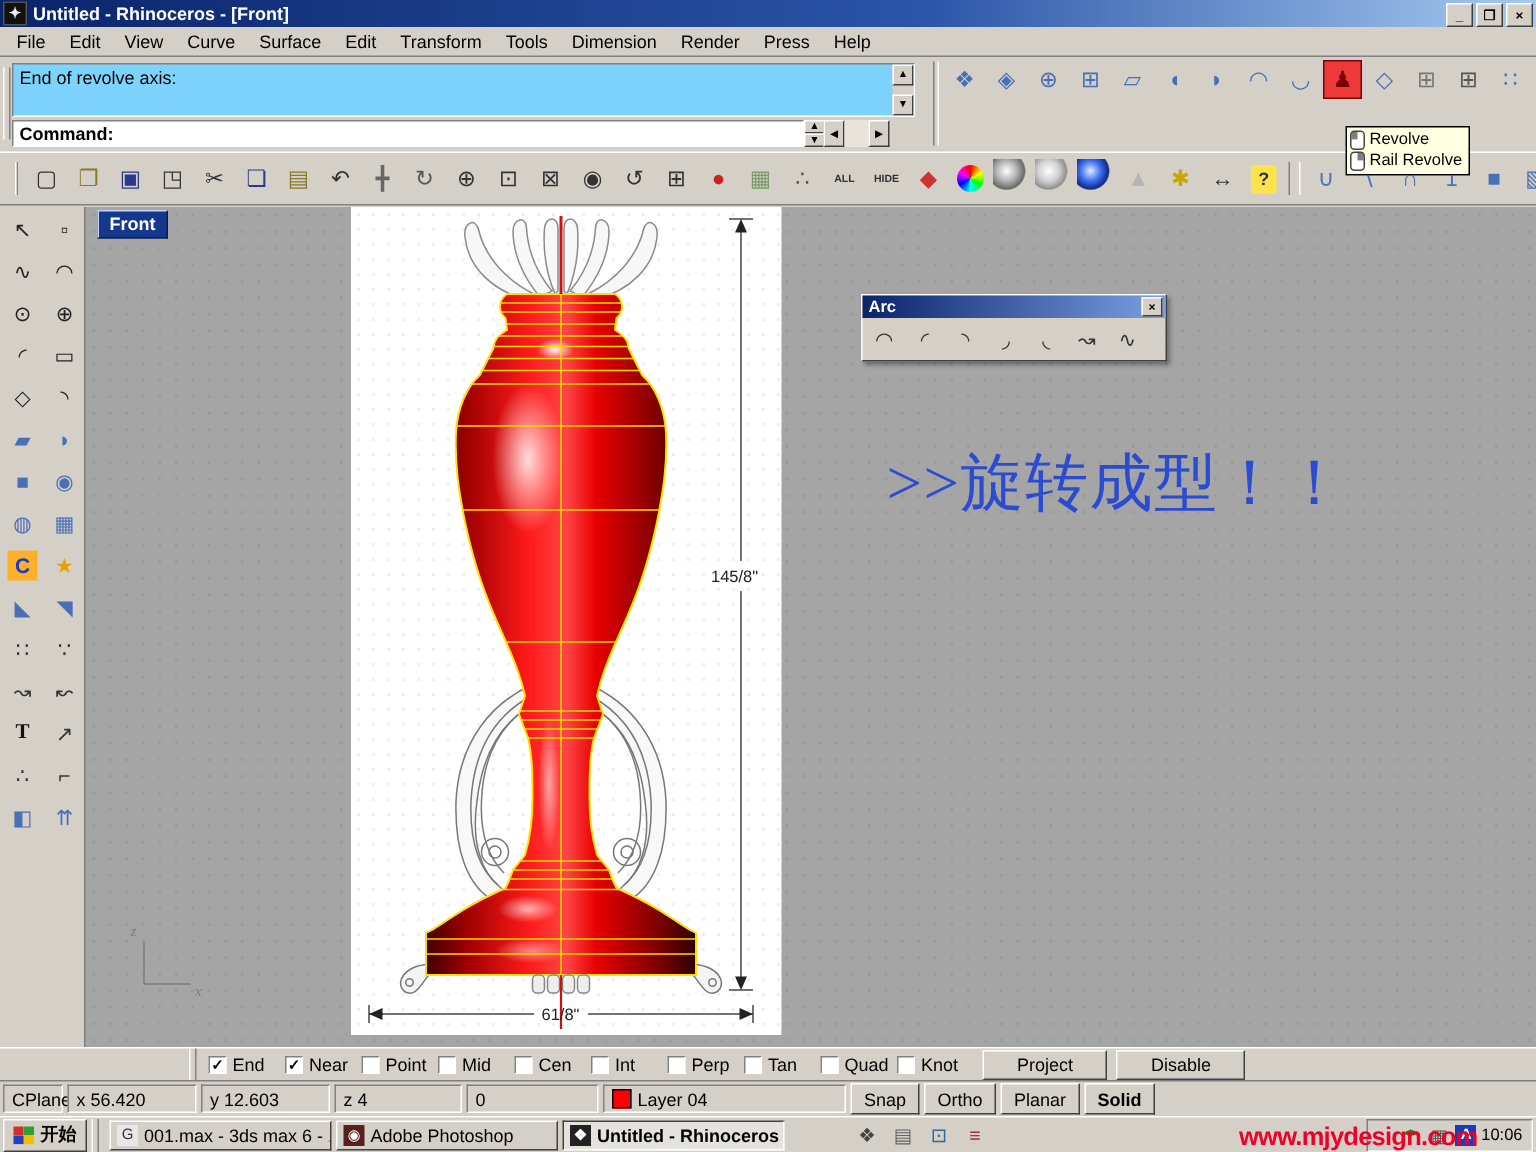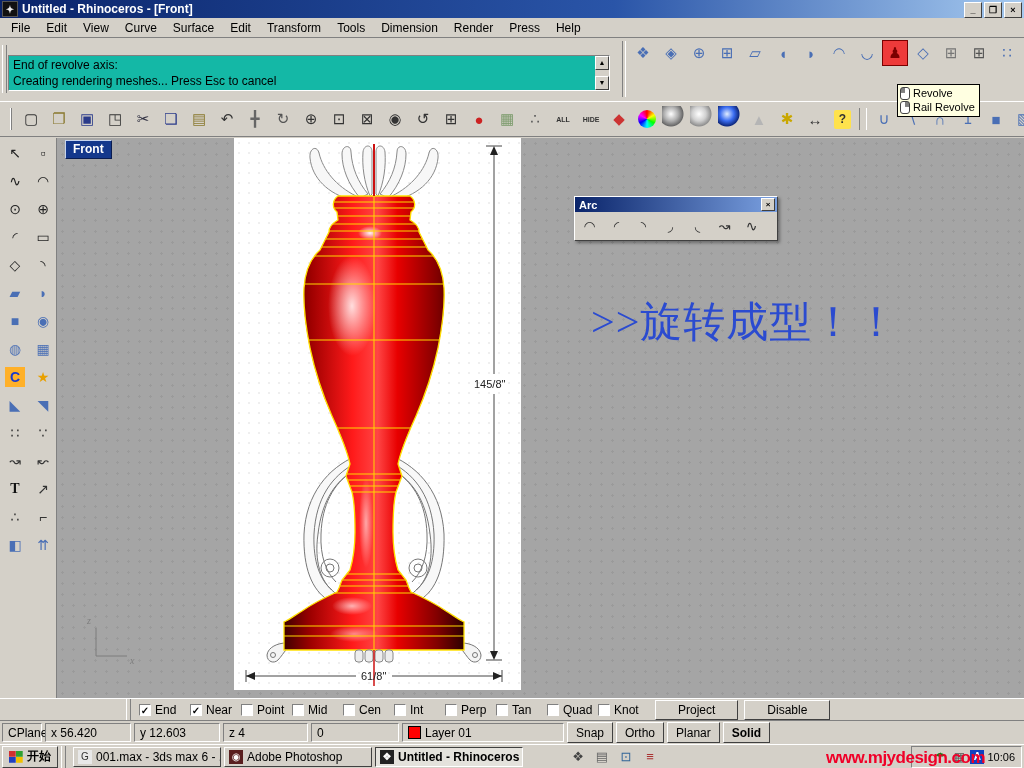--- a/index.html
+++ b/index.html
@@ -15,21 +15,21 @@
   .winbtn{width:16px;height:14px;background:#d4d0c8;color:#000;border:1px solid;
     border-color:#fff #404040 #404040 #fff;font-size:9px;font-weight:bold;display:flex;
     align-items:center;justify-content:center;line-height:1;}
   
   .menubar{position:absolute;left:0;top:18px;width:1024px;height:20px;background:#d4d0c8;
     display:flex;align-items:center;gap:2px;padding-left:4px;box-sizing:border-box;
     border-bottom:1px solid #808080;}
   .menu-item{padding:2px 7px;color:#000;}
   
   .cmdzone{position:absolute;left:0;top:39px;width:1024px;height:61px;background:#d4d0c8;}
-  .cmdhistory{position:absolute;left:8px;top:16px;width:602px;height:36px;background:#14b8a6;
+  .cmdhistory{position:absolute;left:8px;top:3px;width:602px;height:36px;background:#7dd3fc;
     border:1px solid;border-color:#808080 #fff #fff #808080;box-sizing:border-box;
     font-size:12px;color:#000;padding:1px 16px 1px 4px;line-height:16px;overflow:hidden;}
   .vscroll{position:absolute;right:0;top:0;width:14px;height:100%;display:flex;flex-direction:column;
     justify-content:space-between;background:#d4d0c8;}
   .sbtn{width:14px;height:14px;background:#d4d0c8;border:1px solid;border-color:#fff #404040 #404040 #fff;
     font-size:7px;display:flex;align-items:center;justify-content:center;box-sizing:border-box;color:#000;}
   .cmdline{position:absolute;left:8px;top:41px;width:602px;height:18px;display:flex;align-items:stretch;}
   .cmdprompt{flex:0 0 528px;background:#fff;border:1px solid;border-color:#808080 #fff #fff #808080;
     font-weight:bold;padding:1px 4px;box-sizing:border-box;}
   .spin{display:flex;flex-direction:column;width:13px;}
@@ -162,25 +162,34 @@
       <span class="menu-item">Dimension</span>
       <span class="menu-item">Render</span>
       <span class="menu-item">Press</span>
       <span class="menu-item">Help</span>
     </div>
 
   <div class="cmdzone">
     <div class="grip" style="position:absolute;left:2px;top:6px;height:48px;"></div>
     <div class="cmdhistory">
       <div>End of revolve axis:</div>
-      <div>Creating rendering meshes... Press Esc to cancel</div>
       <div class="vscroll">
         <span class="sbtn">▲</span>
         <span class="sbtn">▼</span>
       </div>
+    </div>
+    <div class="cmdline">
+      <span class="cmdprompt">Command:</span>
+      <span class="spin">
+        <span class="sbtn">▲</span>
+        <span class="sbtn">▼</span>
+      </span>
+      <span class="sbtn hb" style="height:18px;">◀</span>
+      <span class="htrack"></span>
+      <span class="sbtn hb" style="height:18px;">▶</span>
     </div>
     <div class="vsep"></div>
     <div class="srfbar">
         <span class="ticon" style="color: rgb(74, 111, 181);">❖</span>
         <span class="ticon" style="color: rgb(74, 111, 181);">◈</span>
         <span class="ticon" style="color: rgb(74, 111, 181);">⊕</span>
         <span class="ticon" style="color: rgb(74, 111, 181);">⊞</span>
         <span class="ticon" style="color: rgb(74, 111, 181);">▱</span>
         <span class="ticon" style="color: rgb(74, 111, 181);">◖</span>
         <span class="ticon" style="color: rgb(74, 111, 181);">◗</span>
@@ -497,21 +506,21 @@
   </div>
 
   <div class="statusbar">
     <span class="sfield" style="width:40px;">CPlane</span>
     <span class="sfield" style="width:86px;">x 56.420</span>
     <span class="sfield" style="width:86px;">y 12.603</span>
     <span class="sfield" style="width:85px;">z 4</span>
     <span class="sfield" style="width:88px;">0</span>
     <span class="sfield" style="width:162px;">
       <span class="chip"></span>
-      <span>Layer 01</span>
+      <span>Layer 04</span>
     </span>
     <span class="stoggle">Snap</span>
     <span class="stoggle">Ortho</span>
     <span class="stoggle">Planar</span>
     <span class="stoggle activetog">Solid</span>
   </div>
 
   <div class="taskbar">
     <span class="startbtn">
       <span class="flag"></span>

